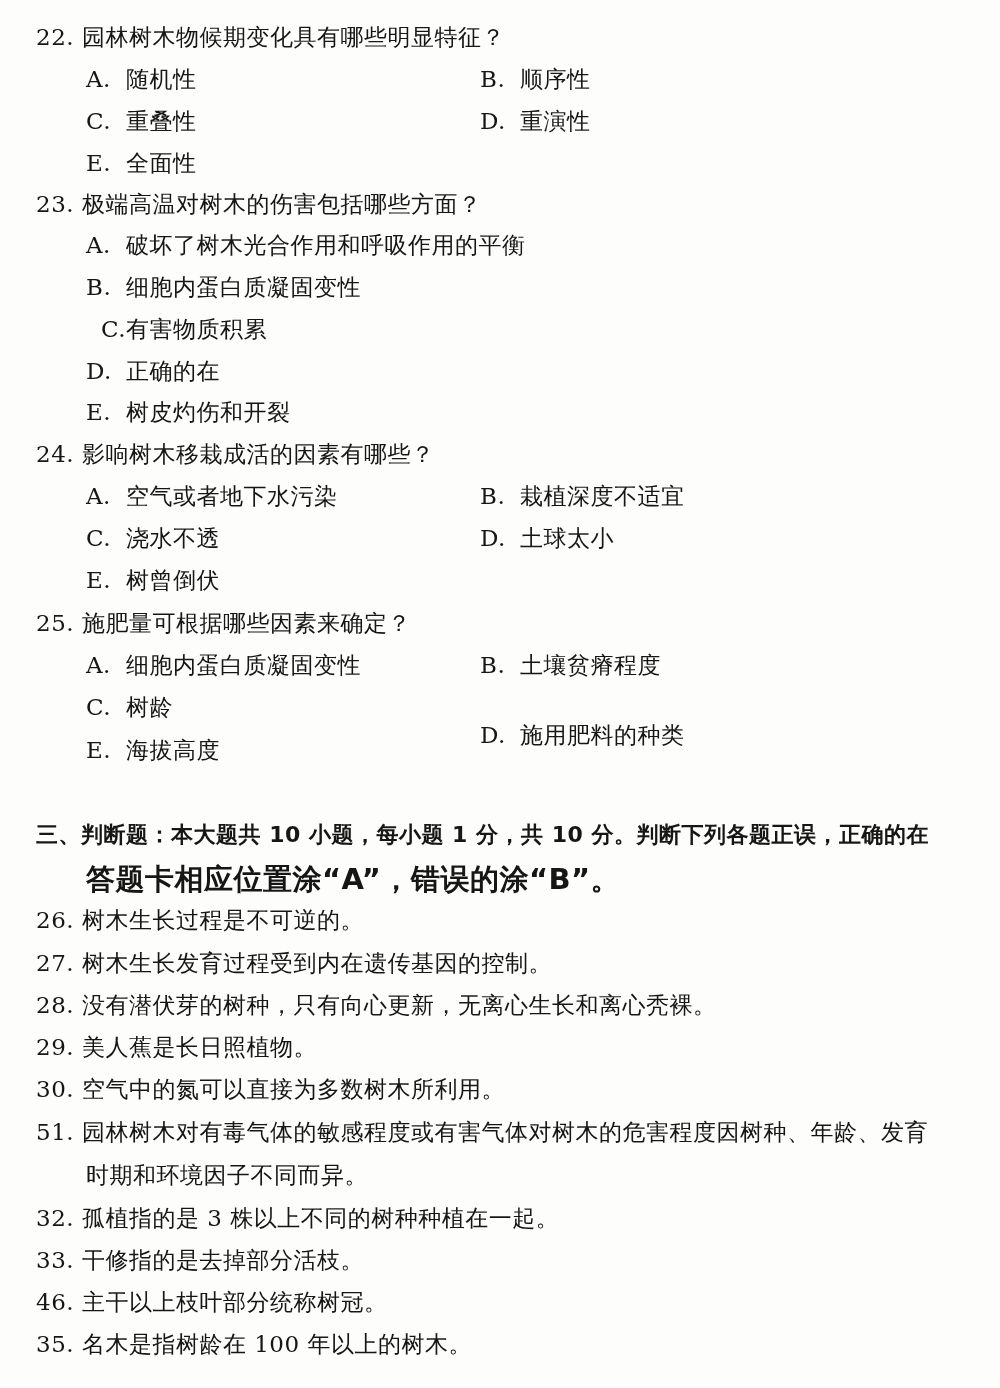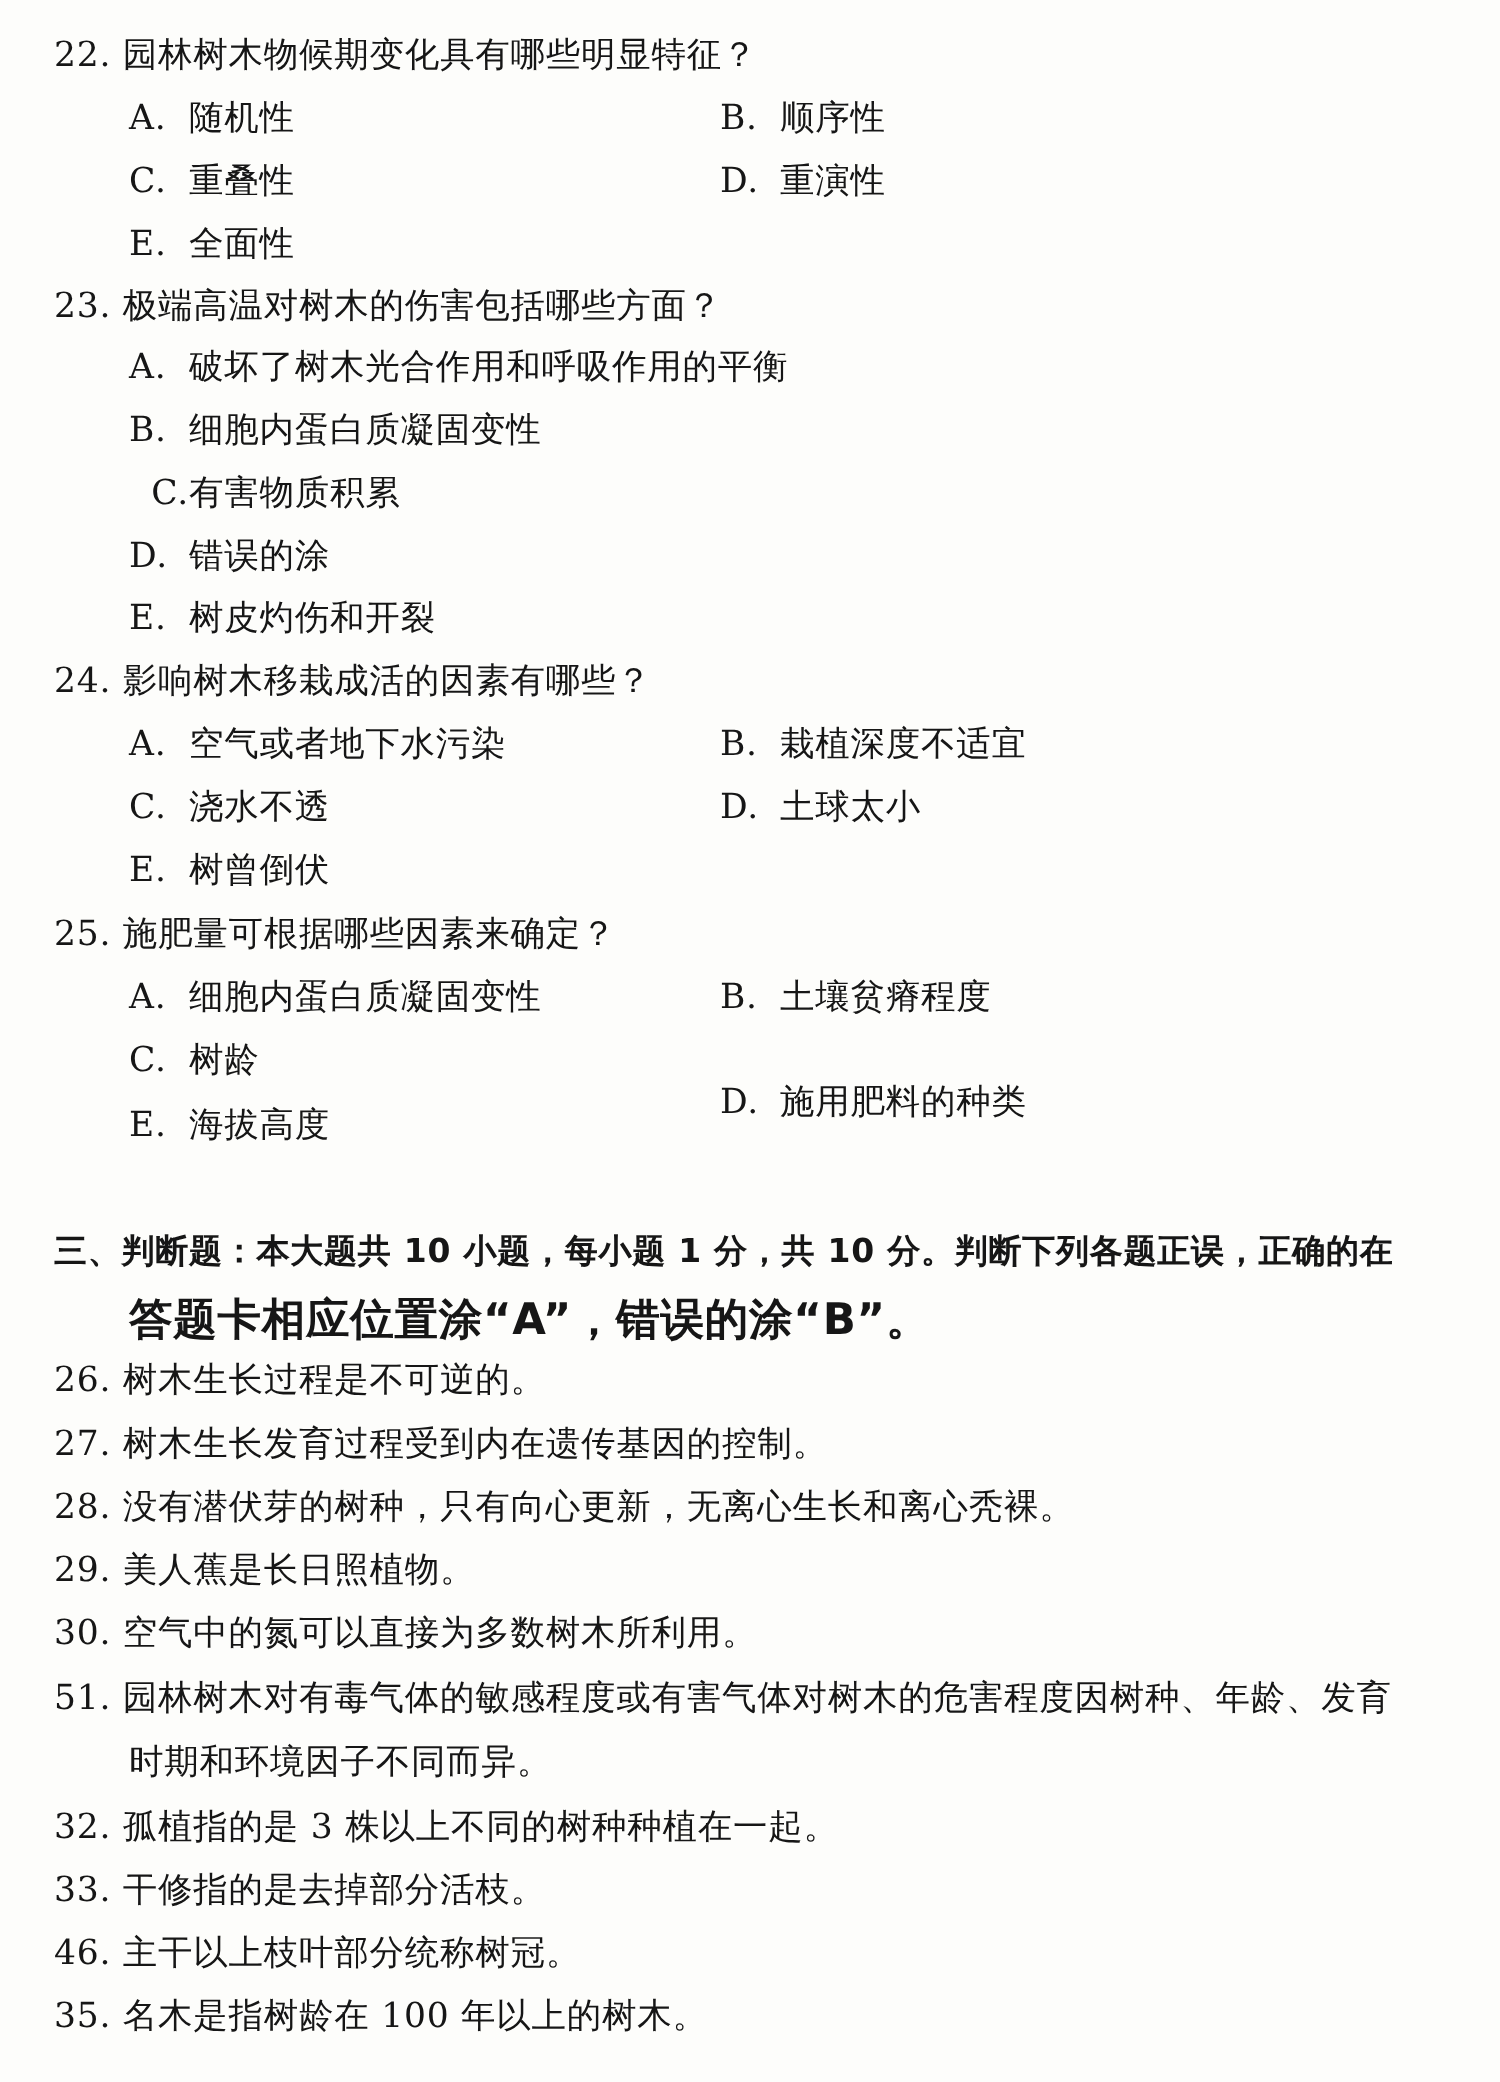--- a/index.html
+++ b/index.html
@@ -33,21 +33,21 @@
   </div>
 
   <div>
     <div class="line" style="left:36px; top:189px;">
       <span class="num">23.</span>
       <span>极端高温对树木的伤害包括哪些方面？</span>
     </div>
     <div class="opt" style="left:86px; top:230px;"><span class="lbl">A.</span><span>破坏了树木光合作用和呼吸作用的平衡</span></div>
     <div class="opt" style="left:86px; top:272px;"><span class="lbl">B.</span><span>细胞内蛋白质凝固变性</span></div>
     <div class="opt" style="left:86px; top:314px;text-align:right;"><span class="lbl">C.</span><span>有害物质积累</span></div>
-    <div class="opt" style="left:86px; top:356px;"><span class="lbl">D.</span><span>错误的涂</span></div>
+    <div class="opt" style="left:86px; top:356px;"><span class="lbl">D.</span><span>正确的在</span></div>
     <div class="opt" style="left:86px; top:397px;"><span class="lbl">E.</span><span>树皮灼伤和开裂</span></div>
   </div>
 
   <div>
     <div class="line" style="left:36px; top:439px;">
       <span class="num">24.</span>
       <span>影响树木移栽成活的因素有哪些？</span>
     </div>
     <div class="opt" style="left:86px; top:481px;"><span class="lbl">A.</span><span>空气或者地下水污染</span></div>
     <div class="opt" style="left:480px; top:481px;"><span class="lbl">B.</span><span>栽植深度不适宜</span></div>

